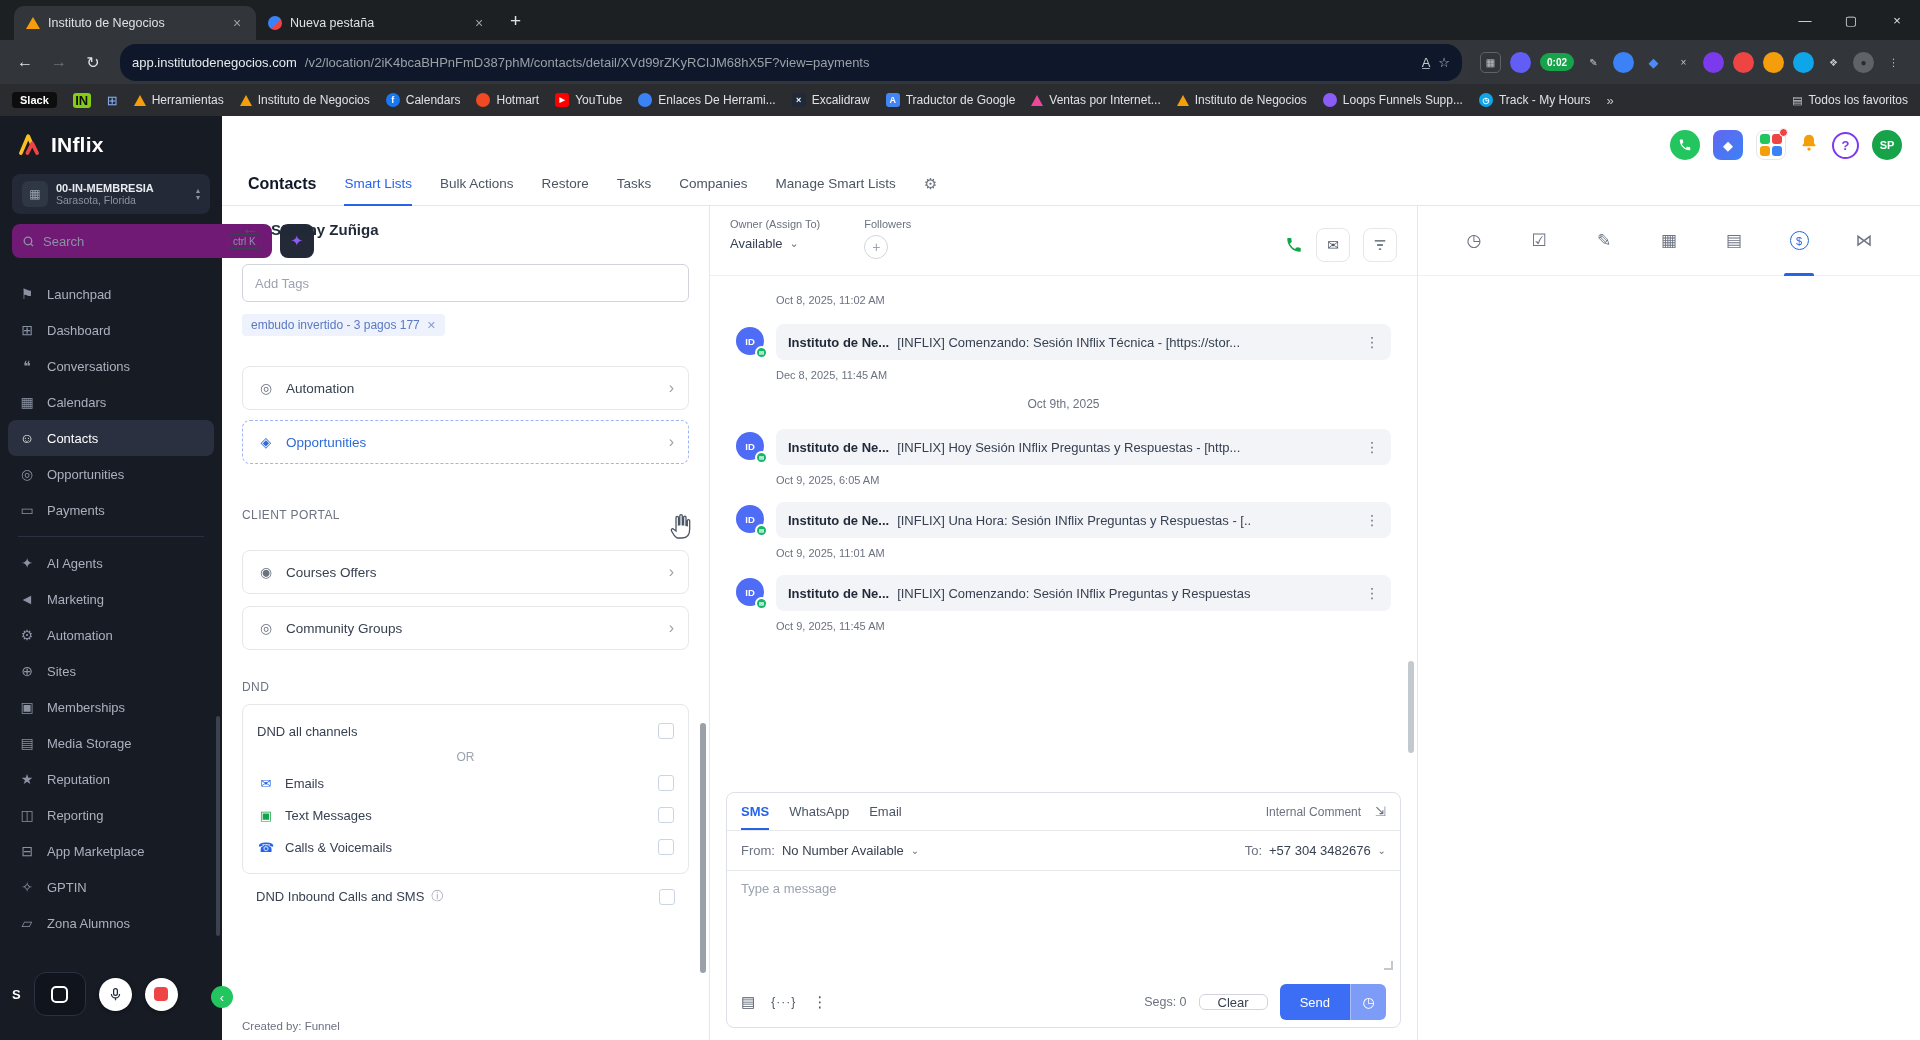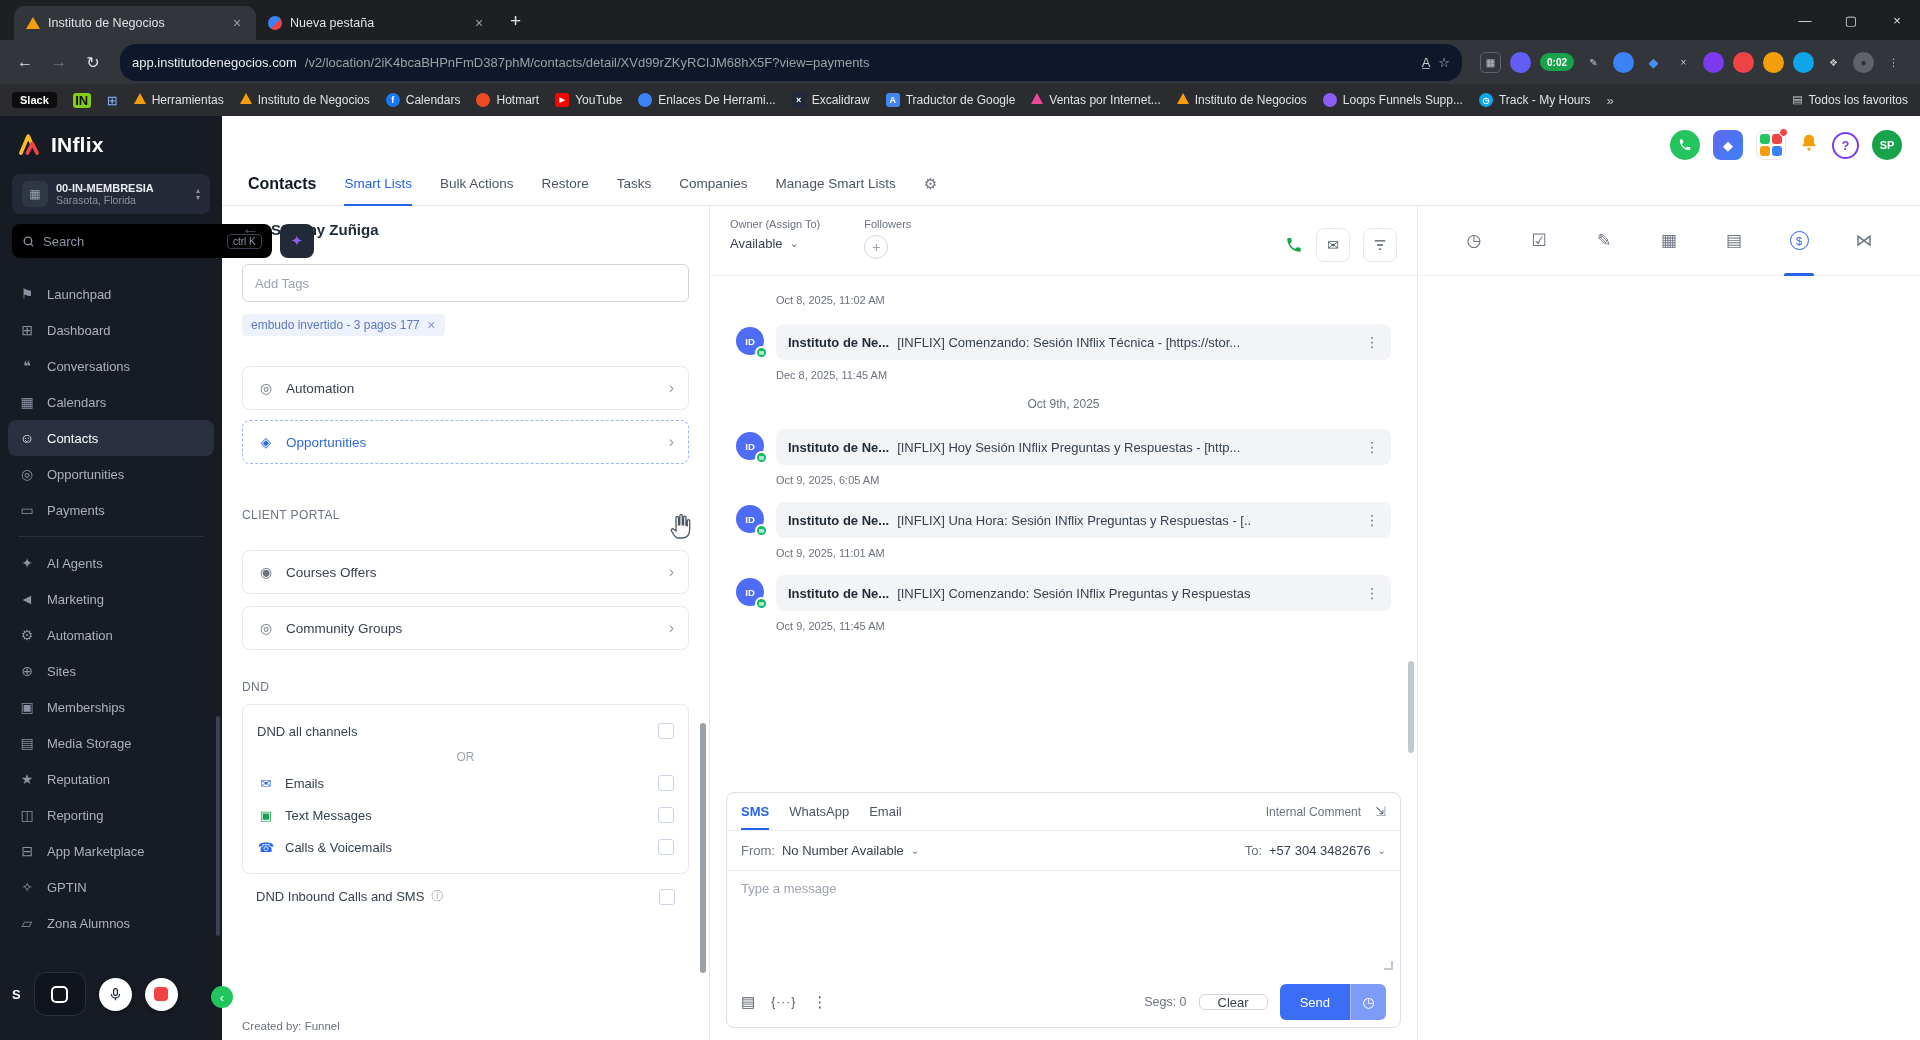--- a/index.html
+++ b/index.html
@@ -24,21 +24,21 @@
   .omnibox { flex:1; min-width:0; height:37px; background:#0f172a; border-radius:16px; display:flex; align-items:center; padding:0 12px; gap:8px; margin:0 8px; }
   .omni-domain { color:#e8eaed; font-size:13px; white-space:nowrap; }
   .omni-path { color:#9aa0a6; font-size:13px; white-space:nowrap; overflow:hidden; text-overflow:ellipsis; flex:1; }
   .omni-ic { color:#c3c7cd; font-size:13px; flex-shrink:0; }
   .ext-row { display:flex; align-items:center; gap:9px; padding:0 6px; flex-shrink:0; }
   .ext { width:21px; height:21px; border-radius:50%; display:flex; align-items:center; justify-content:center; font-size:10px; color:#fff; flex-shrink:0; }
   .ext.sq { border-radius:5px; }
   .timer-pill { height:18px; border-radius:9px; background:#16a34a; color:#fff; font-size:10px; display:flex; align-items:center; padding:0 7px; font-weight:700; }
 
   .bookmarks { height:32px; background:#2a2c30; display:flex; align-items:center; padding:0 12px; gap:16px; font-size:12px; color:#dde1e6; overflow:hidden; }
-  .bm { display:flex; align-items:flex-start; gap:6px; white-space:nowrap; flex-shrink:0; }
+  .bm { display:flex; align-items:center; gap:6px; white-space:nowrap; flex-shrink:0; }
   .bm-dot { width:14px; height:14px; border-radius:50%; display:inline-flex; align-items:center; justify-content:center; color:#fff; font-size:9px; font-weight:700; }
   .bm-sq { width:14px; height:14px; border-radius:3px; display:inline-flex; align-items:center; justify-content:center; color:#fff; font-size:9px; font-weight:700; }
   .bm-tri { width:0; height:0; border-left:6px solid transparent; border-right:6px solid transparent; border-bottom:11px solid #f59e0b; }
   .bm-tri.pink { border-bottom-color:#ec4899; }
   .slack-pill { background:#0d0d0d; border-radius:4px; padding:2px 8px; font-weight:700; color:#fff; font-size:11px; }
   .in-logo { background:#84cc16; color:#111; border-radius:3px; width:18px; height:15px; display:flex; align-items:center; justify-content:center; font-size:13px; font-weight:800; }
   .bm-spacer { flex:1; min-width:10px; }
   .bm-chev { color:#c3c7cd; font-size:13px; }
 
   
@@ -48,21 +48,21 @@
   .sidebar { width:222px; background:#171b24; display:flex; flex-direction:column; position:relative; flex-shrink:0; }
   .brand { display:flex; align-items:center; gap:9px; padding:16px 16px 8px; }
   .brand-name { color:#fff; font-size:21px; font-weight:700; letter-spacing:.2px; }
   .loc-card { margin:8px 12px 0; background:#232936; border-radius:8px; padding:7px 10px; display:flex; align-items:center; gap:8px; }
   .loc-ic { width:26px; height:26px; border-radius:6px; background:#2f3644; color:#9aa3b2; display:flex; align-items:center; justify-content:center; font-size:12px; flex-shrink:0; }
   .loc-text { flex:1; min-width:0; }
   .loc-name { color:#e8ebf0; font-size:11px; font-weight:700; white-space:nowrap; overflow:hidden; }
   .loc-city { color:#8b93a3; font-size:10.5px; }
   .loc-chevrons { color:#8b93a3; font-size:8px; line-height:7px; text-align:center; }
   .search-row { margin:10px 12px 0; display:flex; gap:8px; align-items:center; }
-  .search-box { flex:1; height:34px; background:#000000; border-radius:8px; display:flex; align-items:center; gap:8px; padding:0 10px; }
+  .search-box { flex:1; height:34px; background:#701a75; border-radius:8px; display:flex; align-items:center; gap:8px; padding:0 10px; }
   .search-box input { flex:1; min-width:0; background:transparent; border:none; outline:none; color:#cfd4dd; font-size:13px; font-family:"Liberation Sans",sans-serif; }
   .search-box input::placeholder { color:#8b93a3; }
   .kbd { border:1px solid #3a4152; border-radius:4px; color:#8b93a3; font-size:10px; padding:1px 5px; white-space:nowrap; }
   .ai-btn { width:34px; height:34px; border-radius:8px; background:#232936; display:flex; align-items:center; justify-content:center; color:#8b5cf6; font-size:15px; flex-shrink:0; }
   .nav { flex:1; padding:18px 8px 0; overflow:hidden; }
   .nav-item { height:36px; display:flex; align-items:center; gap:11px; padding:0 10px; border-radius:8px; color:#aab1bd; font-size:13px; }
   .nav-item .ni { width:18px; text-align:center; color:#8b93a3; font-size:14px; flex-shrink:0; }
   .nav-item.active { background:#2a3040; color:#fff; }
   .nav-item.active .ni { color:#fff; }
   .nav-divider { height:1px; background:#2a3040; margin:8px 10px; }

